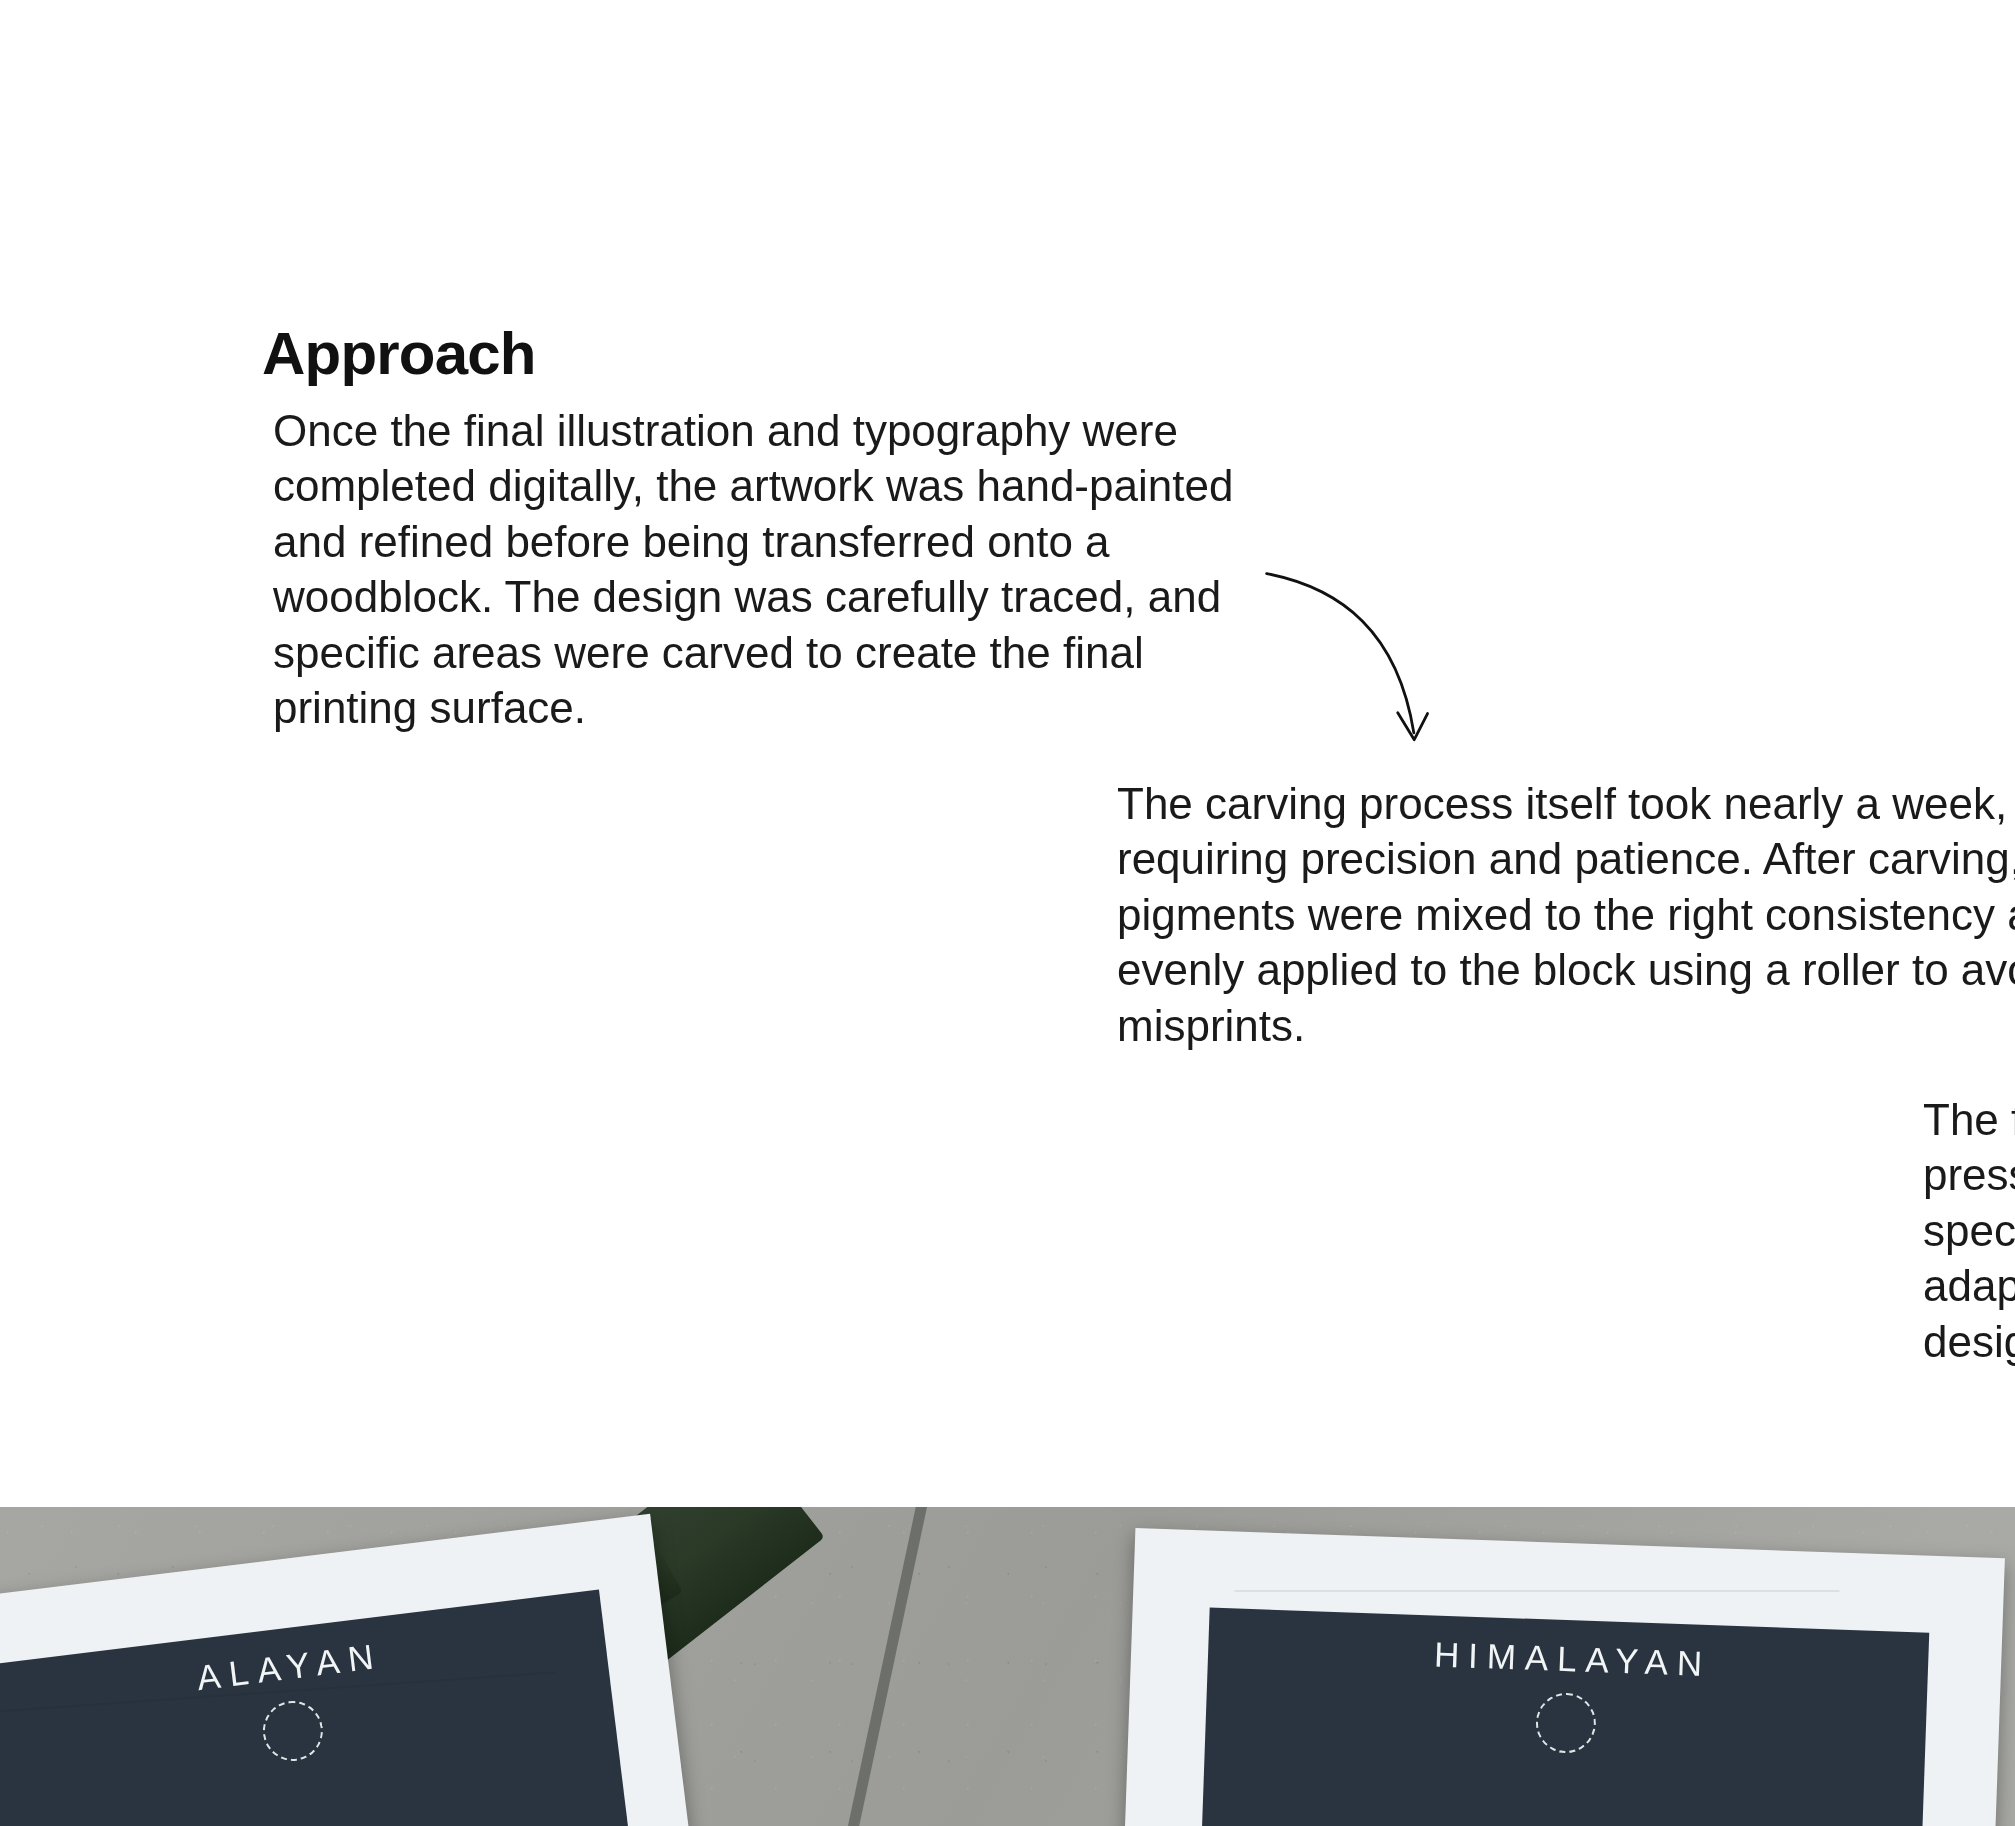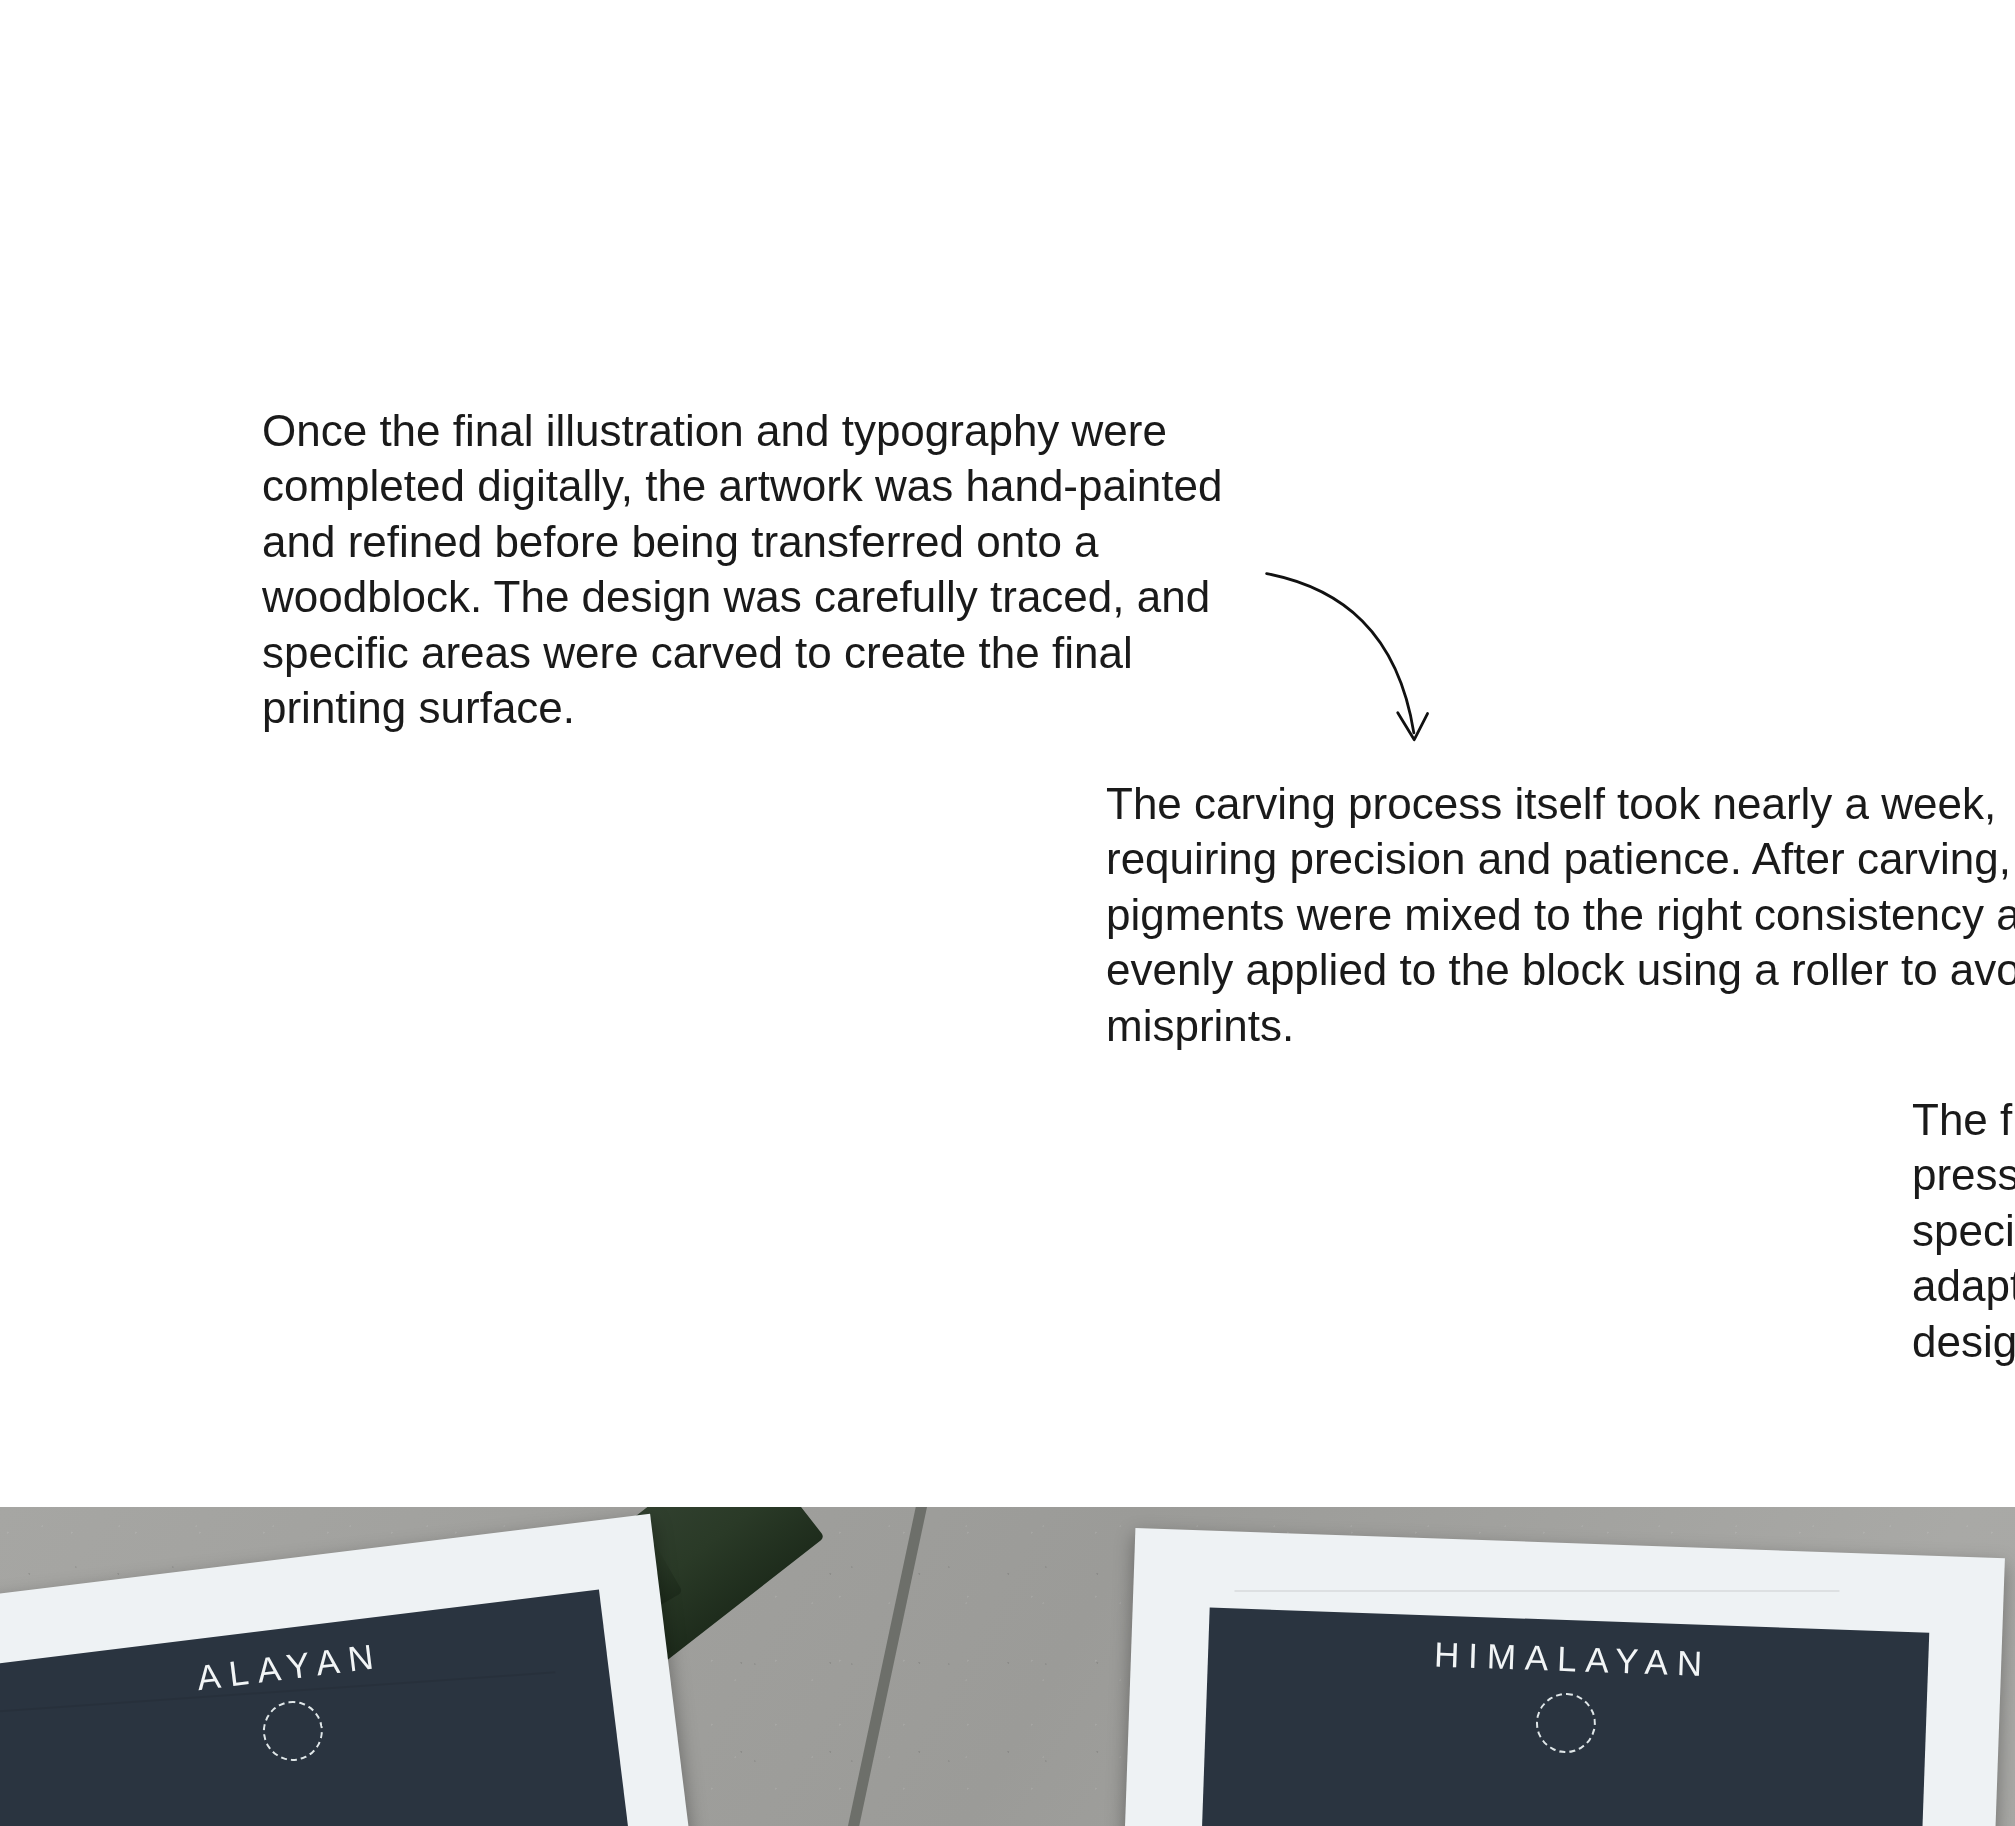--- a/index.html
+++ b/index.html
@@ -27,20 +27,21 @@
     letter-spacing: -0.8px;
     color: #111111;
     line-height: 1.05;
   }
   .para {
     position: absolute;
     font-size: 44px;
     line-height: 1.26;
     color: #1a1a1a;
     font-weight: 400;
+    margin-left: 11px;
   }
   .para-1 {
     left: 262px;
     top: 403px;
     width: 1016px;
   }
   .para-2 {
     left: 1106px;
     top: 776px;
     width: 991px;
@@ -151,20 +152,21 @@
     position: absolute;
     background: rgba(0,0,0,0.07);
     height: 1.6px;
   }
 </style>
 </head>
 <body>
 
 <div class="page">
 
+  <h1 class="section-title">Approach</h1>
 
   <p class="para para-1">Once the final illustration and typography were completed digitally, the artwork was hand-painted and refined before being transferred onto a woodblock. The design was carefully traced, and specific areas were carved to create the final printing surface.</p>
 
   <svg class="arrow-svg arrow-1" width="169" height="185" viewBox="0 0 420 460">
     <path d="M4 4 C 190 40, 330 150, 370 400"></path>
     <path d="M330 350 L 371 417 L 404 352"></path>
   </svg>
 
   <p class="para para-2">The carving process itself took nearly a week, requiring precision and patience. After carving, pigments were mixed to the right consistency and evenly applied to the block using a roller to avoid misprints.</p>
 

